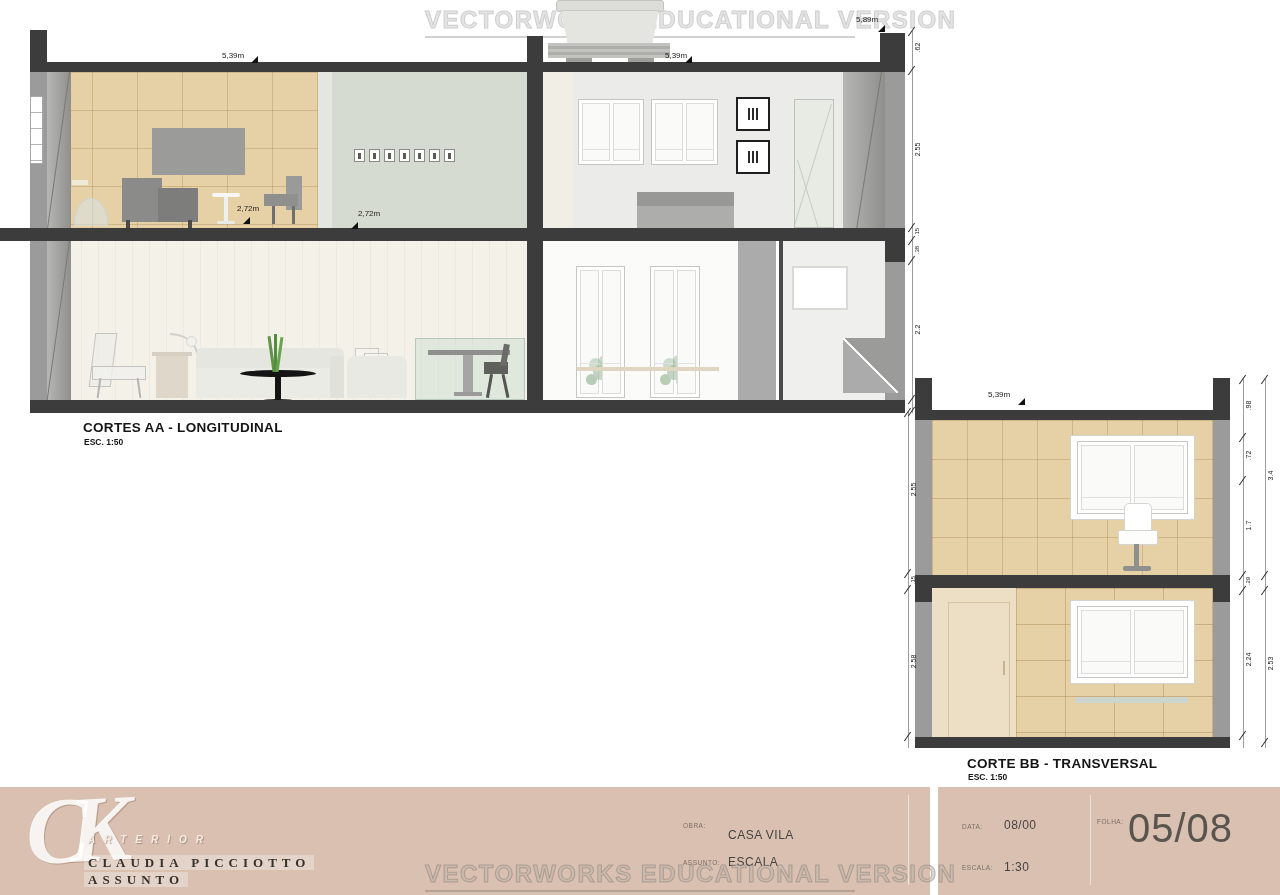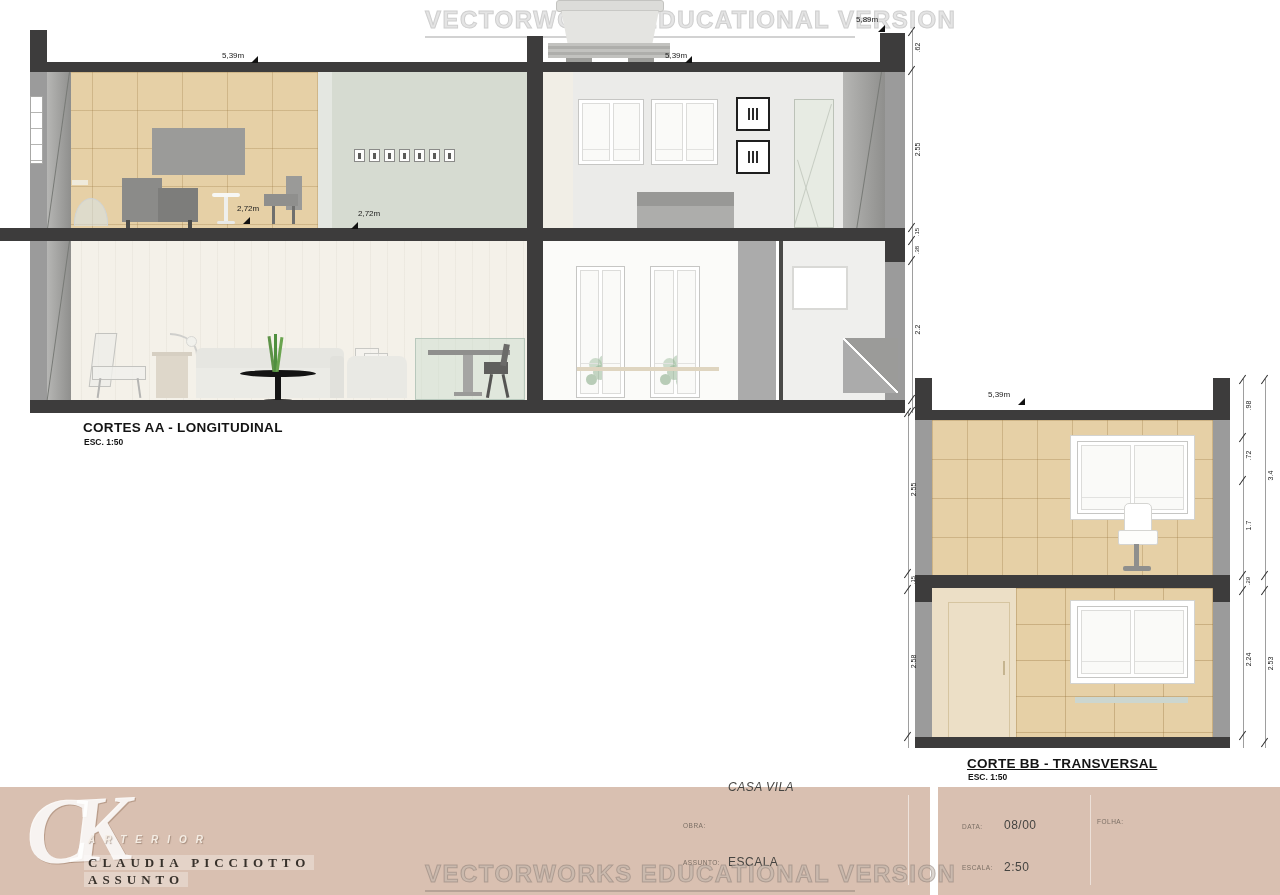--- a/index.html
+++ b/index.html
@@ -308,39 +308,40 @@
   <div class="vdim" style="left:1233px;top:656px;">2.24</div>
 
   <div class="dline" style="left:1265px;top:379px;height:369px;"></div>
   <div class="tick" style="left:1259px;top:379px;"></div>
   <div class="tick" style="left:1259px;top:575px;"></div>
   <div class="tick" style="left:1259px;top:590px;"></div>
   <div class="tick" style="left:1259px;top:742px;"></div>
   <div class="vdim" style="left:1255px;top:472px;">3.4</div>
   <div class="vdim" style="left:1255px;top:660px;">2.53</div>
 
-  <div class="stitle" style="left:967px;top:756px;text-decoration:underline;">CORTE BB - TRANSVERSAL</div>
+  <div class="stitle" style="left:967px;top:756px;">CORTE BB - TRANSVERSAL</div>
   <div class="sscale" style="left:968px;top:772px;">ESC. 1:50</div>
 
   <div class="a tb" style="left:0;top:787px;width:930px;height:108px;"></div>
   <div class="a tb" style="left:938px;top:787px;width:342px;height:108px;"></div>
   <div class="a" style="left:908px;top:795px;width:1px;height:90px;background:rgba(255,255,255,.55);"></div>
   <div class="a" style="left:1090px;top:795px;width:1px;height:90px;background:rgba(255,255,255,.5);"></div>
 
   <div id="logo">CK</div>
   <div class="brand" style="left:88px;top:834px;font-style:italic;">ARTERIOR</div>
   <div class="author" style="left:84px;top:849px;">CLAUDIA PICCIOTTO</div>
   <div class="author" style="left:84px;top:866px;">ASSUNTO</div>
 
   <div class="tb-label" style="left:683px;top:822px;">OBRA:</div>
-  <div class="tb-value" style="left:728px;top:780px;font-style:italic;">CASA VILA</div>
+  <div class="tb-value" style="left:728px;top:828px;">CASA VILA</div>
   <div class="tb-label" style="left:683px;top:859px;">ASSUNTO:</div>
   <div class="tb-value" style="left:728px;top:855px;">ESCALA</div>
 
   <div class="tb-label" style="left:962px;top:823px;">DATA:</div>
   <div class="tb-value" style="left:1004px;top:818px;">08/00</div>
   <div class="tb-label" style="left:962px;top:864px;">ESCALA:</div>
-  <div class="tb-value" style="left:1004px;top:860px;">2:50</div>
+  <div class="tb-value" style="left:1004px;top:860px;">1:30</div>
   <div class="tb-label" style="left:1097px;top:818px;">FOLHA:</div>
+  <div class="folha-big" style="left:1128px;top:806px;">05/08</div>
 
   <div class="wm wm-bot">VECTORWORKS EDUCATIONAL VERSION</div>
 
 </div>
 
 </body></html>

